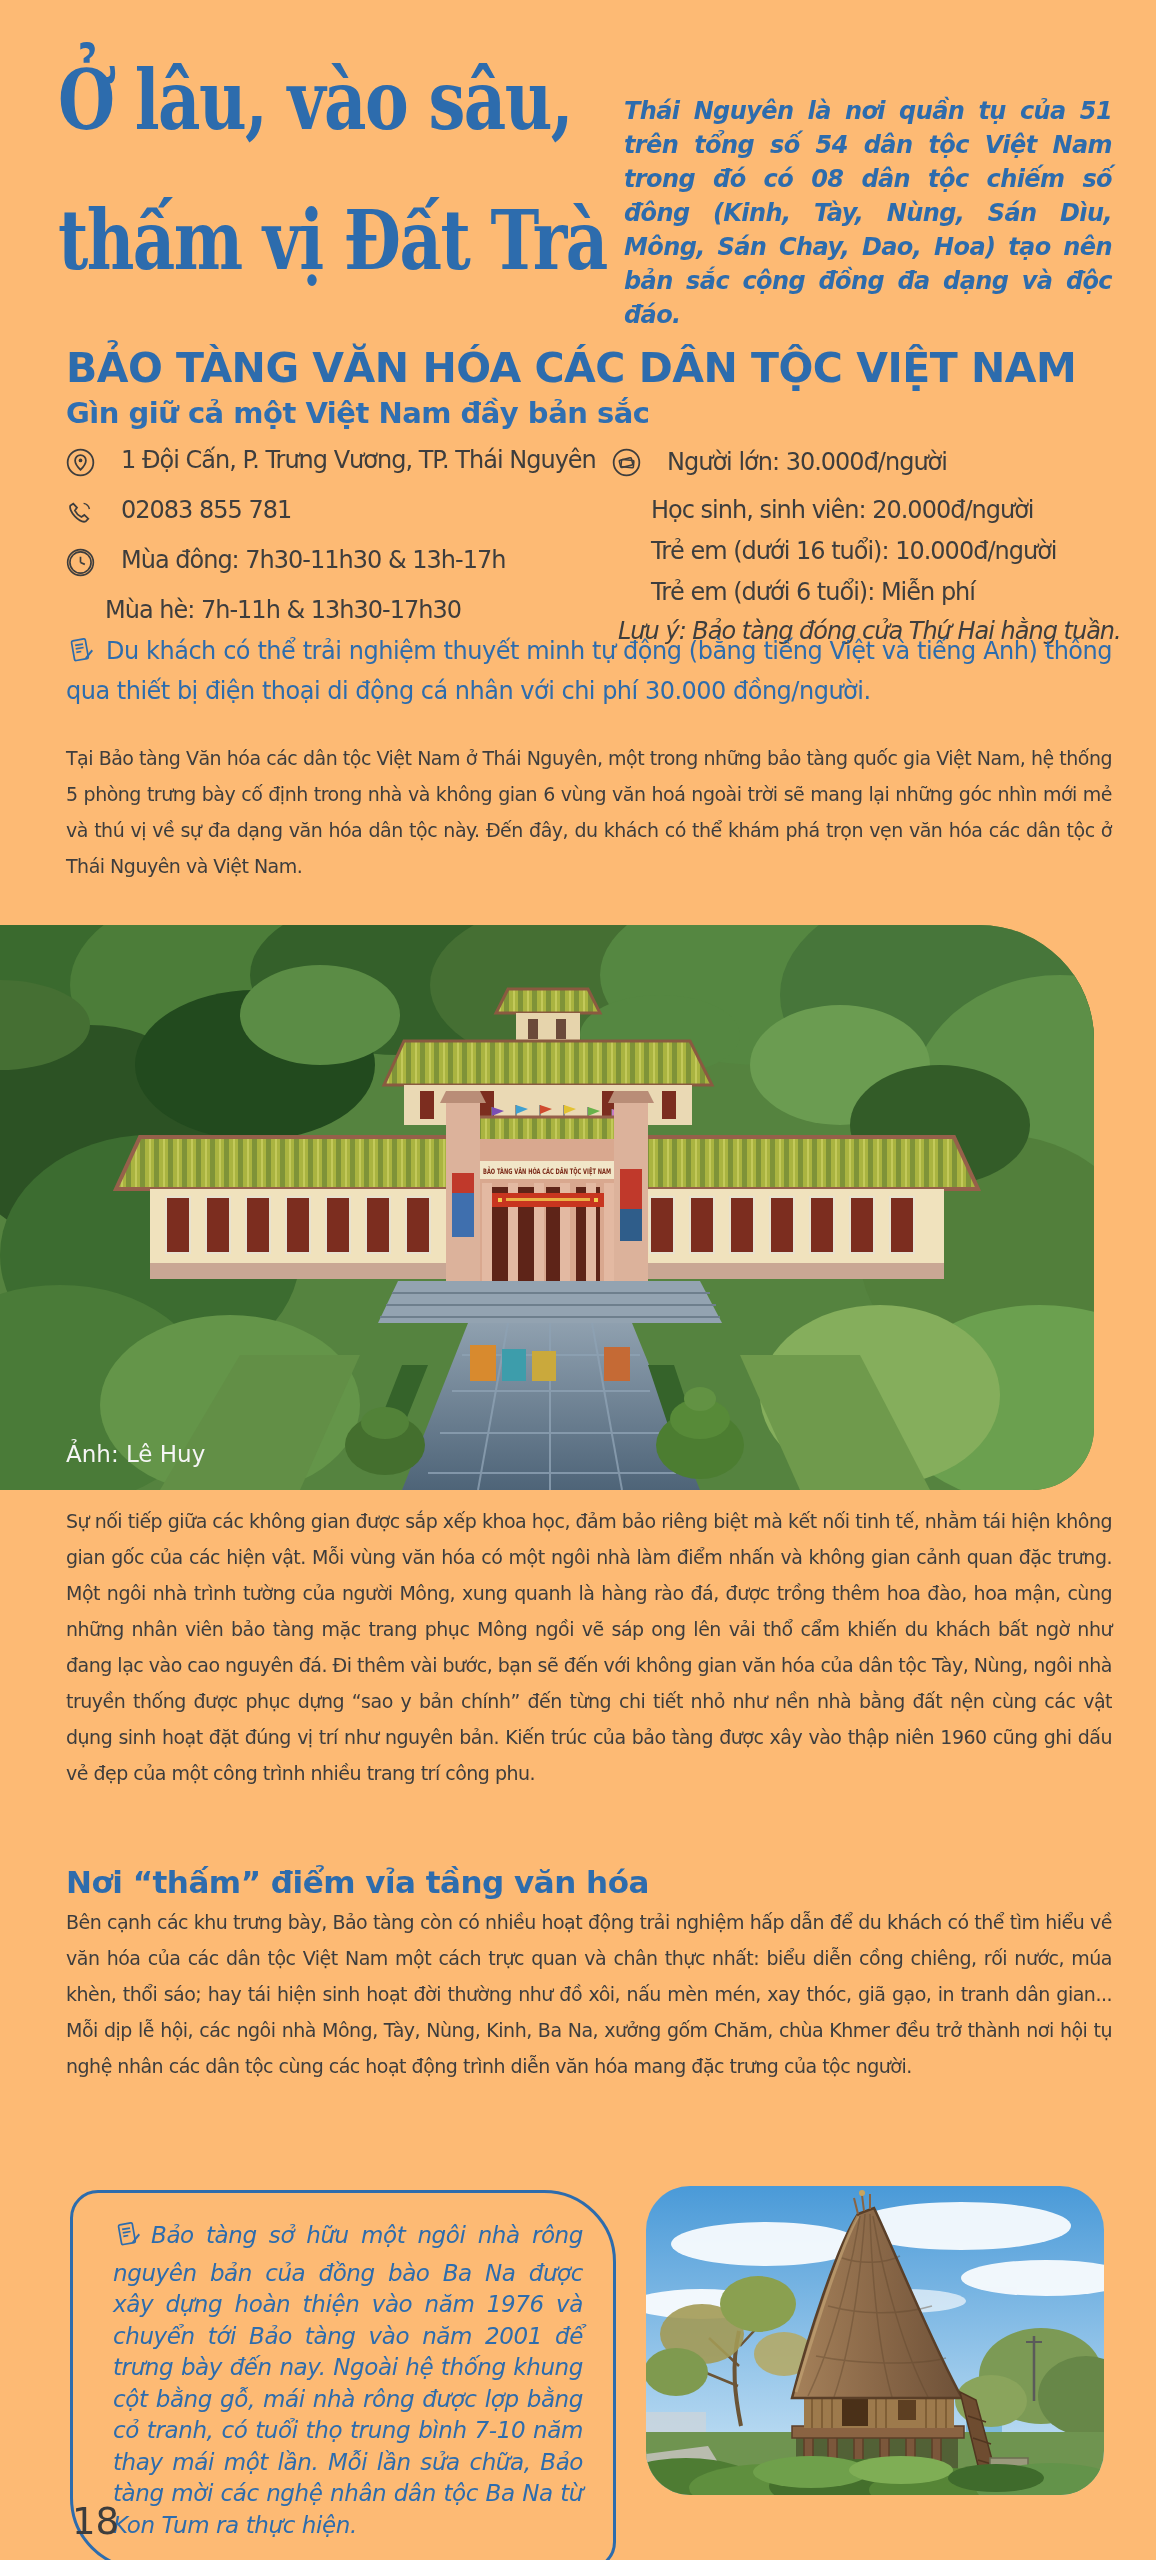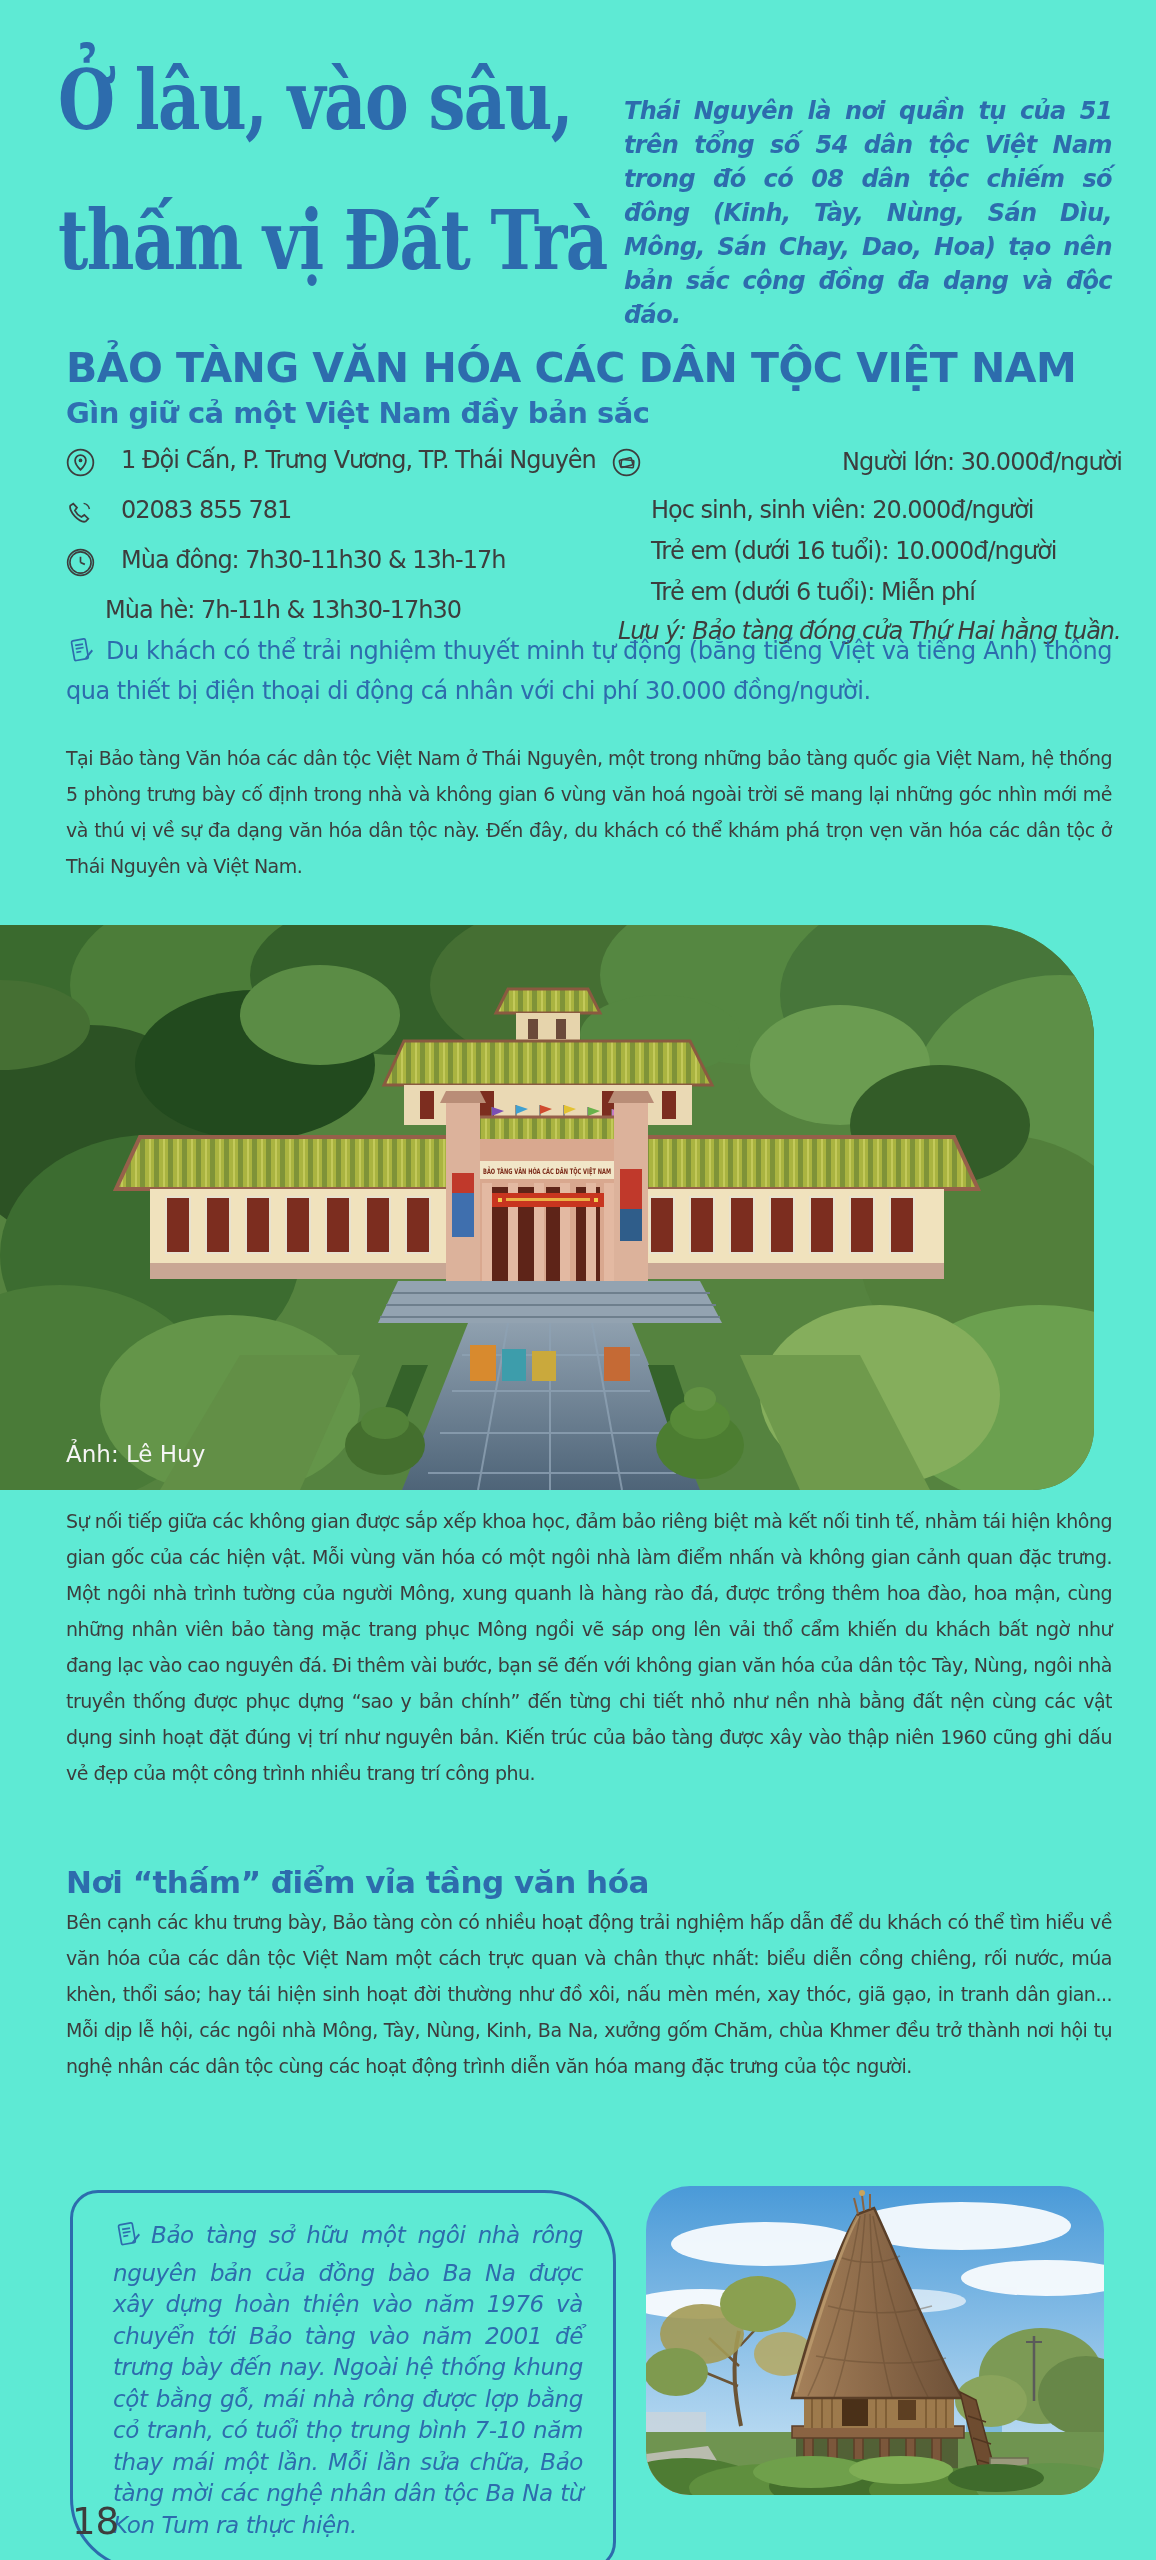--- a/index.html
+++ b/index.html
@@ -1,16 +1,16 @@
 <!DOCTYPE html>
 <html><head>
 <meta charset="utf-8">
 <style>
   html,body{margin:0;padding:0;background:#ffffff;}
-  .page{position:relative;width:1156px;height:2560px;background:#5eead4;overflow:hidden;
+  .page{position:relative;width:1156px;height:2560px;background:#fdba74;overflow:hidden;
         font-family:"DejaVu Sans", sans-serif;}
   .abs{position:absolute;}
 
   
   .display-title{left:58px;top:30px;width:700px;color:#2d6cad;
     font-family:"DejaVu Serif", serif;font-weight:700;font-size:82px;line-height:140px;
     transform:scaleX(.80);transform-origin:left top;white-space:nowrap;letter-spacing:-2px;}
   .intro{left:624px;top:94px;width:488px;color:#2d6cad;font-weight:700;
     font-size:24px;line-height:34px;text-align:justify;letter-spacing:-0.6px;font-style:italic;}
 
@@ -21,21 +21,21 @@
 
   
   .info-col{font-size:24px;color:#3d3d3d;letter-spacing:-1px;}
   .info-left{left:66px;top:446px;width:552px;}
   .info-right{left:612px;top:446px;width:510px;}
   .info-row{display:flex;align-items:flex-start;gap:26px;margin-bottom:8px;white-space:nowrap;}
   .info-row .ic{flex:0 0 29px;margin-top:2px;}
   .info-left .info-row{margin-bottom:13px;}
   .indent{padding-left:39px;}
   .closed-note{font-style:italic;margin-top:4px;padding-left:6px;}
-  .rline{line-height:33px;justify-content:space-between;}
+  .rline{line-height:33px;}
 
   
   .tip{left:66px;top:634px;width:1046px;color:#2d6cad;
        font-size:24px;line-height:34px;text-align:justify;letter-spacing:-0.5px;}
   .tip .ic{display:inline-block;vertical-align:-6px;margin-right:10px;}
 
   
   .body-par{color:#3d3d3d;font-size:19px;line-height:36px;text-align:justify;letter-spacing:-0.5px;}
   .para1{left:66px;top:740px;width:1046px;}
   .para2{left:66px;top:1503px;width:1046px;}

